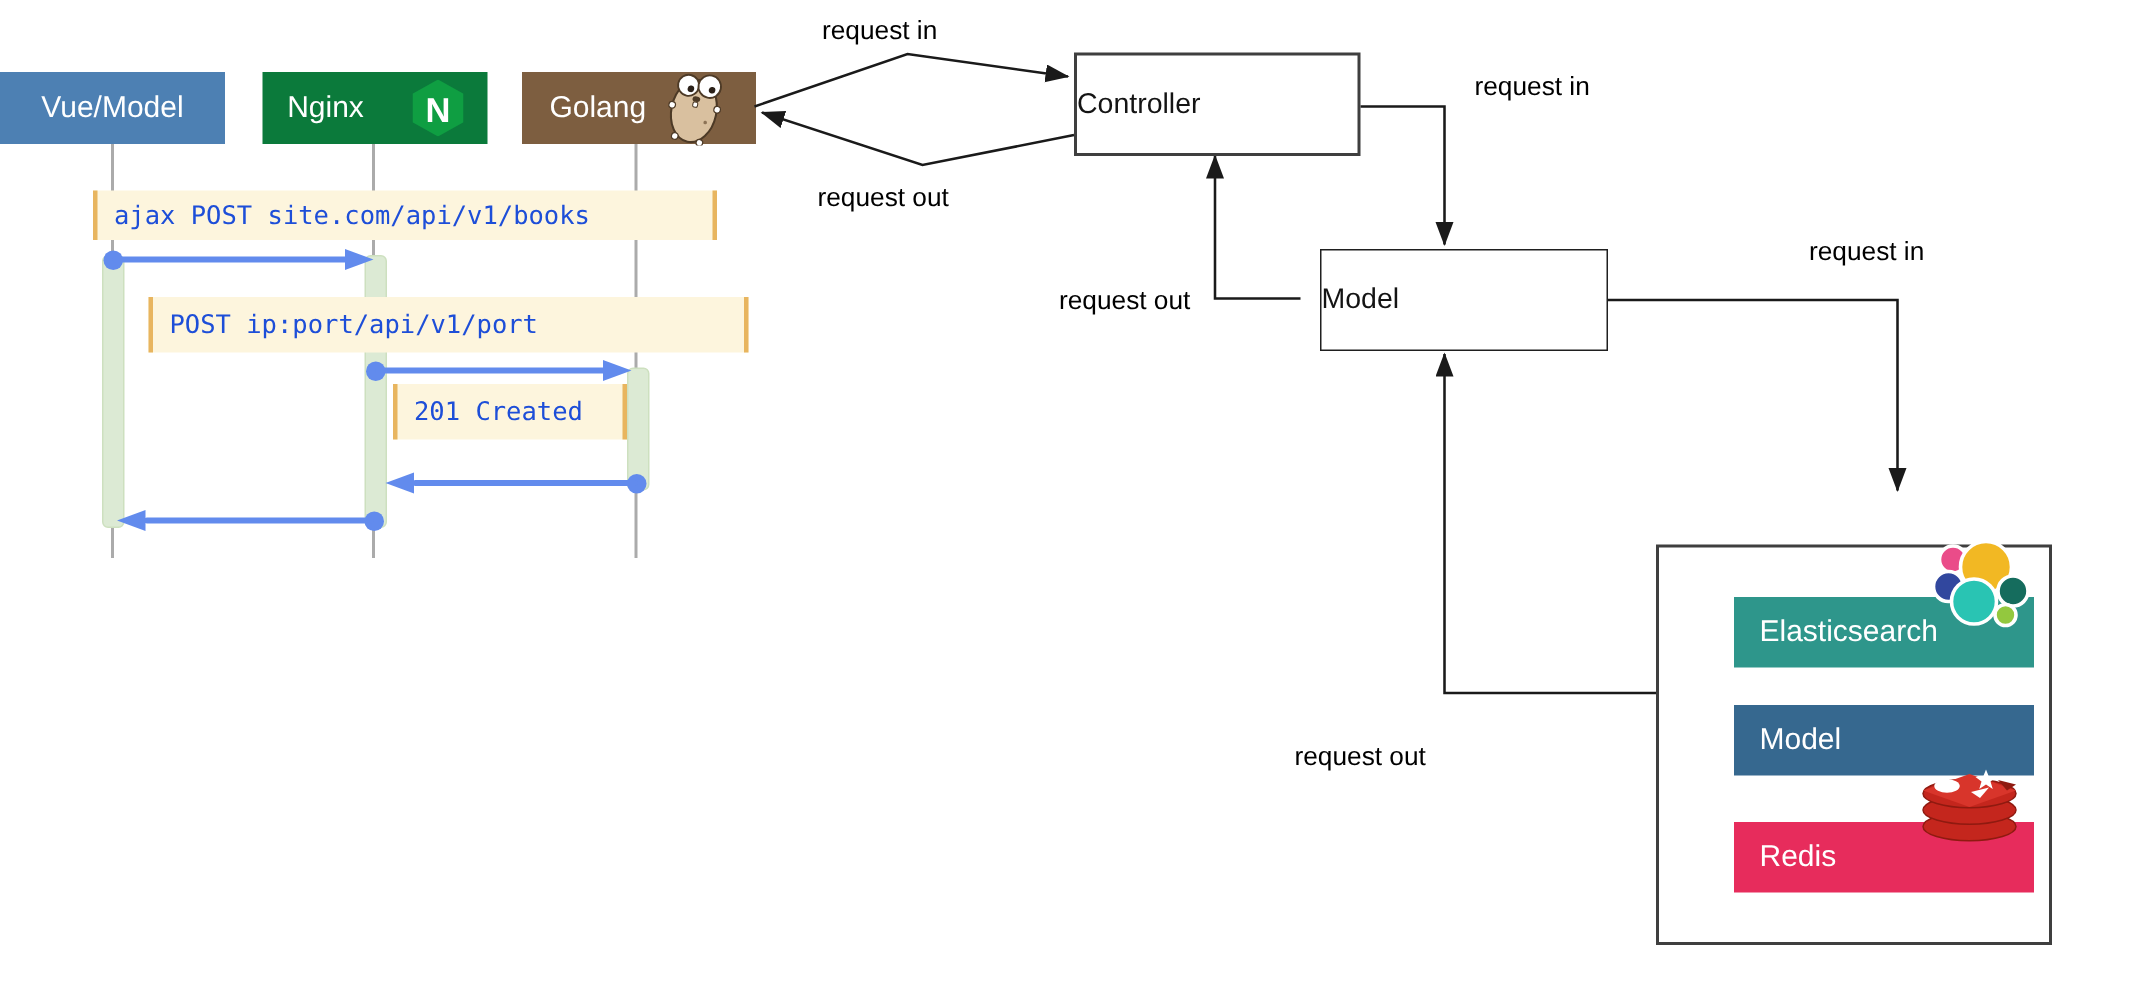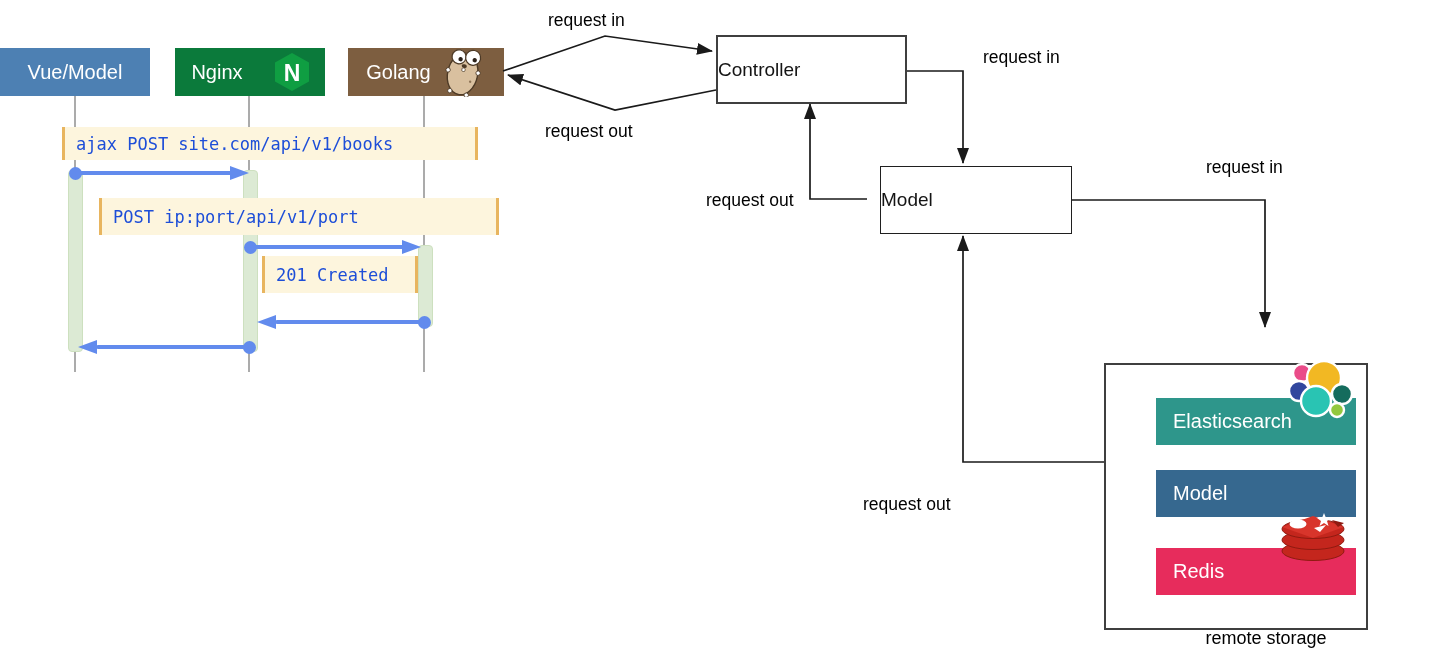--- a/index.html
+++ b/index.html
@@ -166,15 +166,14 @@
       <ellipse cx="37" cy="29" rx="31" ry="9.5" fill="#c4261d"></ellipse>
       <ellipse cx="37" cy="18" rx="31" ry="9.5" fill="#c4261d"></ellipse>
     </g>
     <polygon points="6,16 37,5 68,16 37,27" fill="#d8352b"></polygon>
     <ellipse cx="22" cy="13" rx="8.5" ry="4.5" fill="#ffffff"></ellipse>
     <polygon points="48,2 50,7 55,7 51,10 52.5,15 48,12 43.5,15 45,10 41,7 46,7" fill="#ffffff"></polygon>
     <polygon points="38,17 50,14 44,21" fill="#ffffff"></polygon>
     <polygon points="56,9 68,12 62,16" fill="#8f1a10"></polygon>
   </svg>
 
-  <div class="caption">remote storage</div>
 
 </div>
 
 </body></html>

